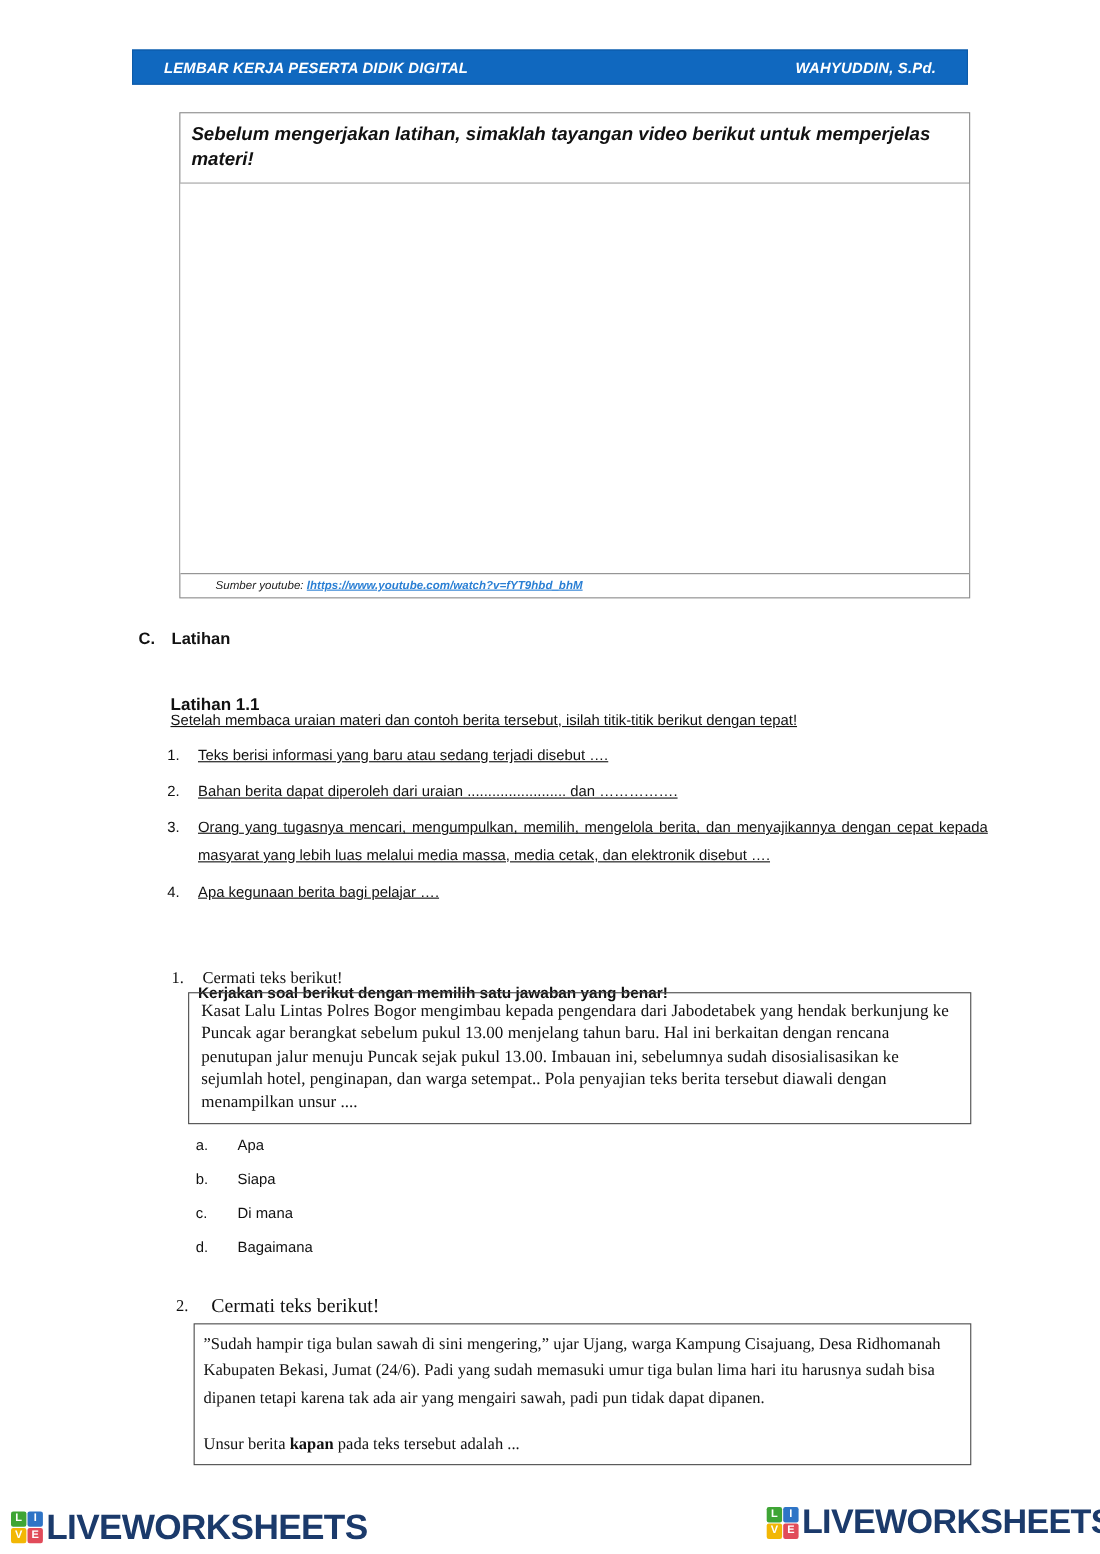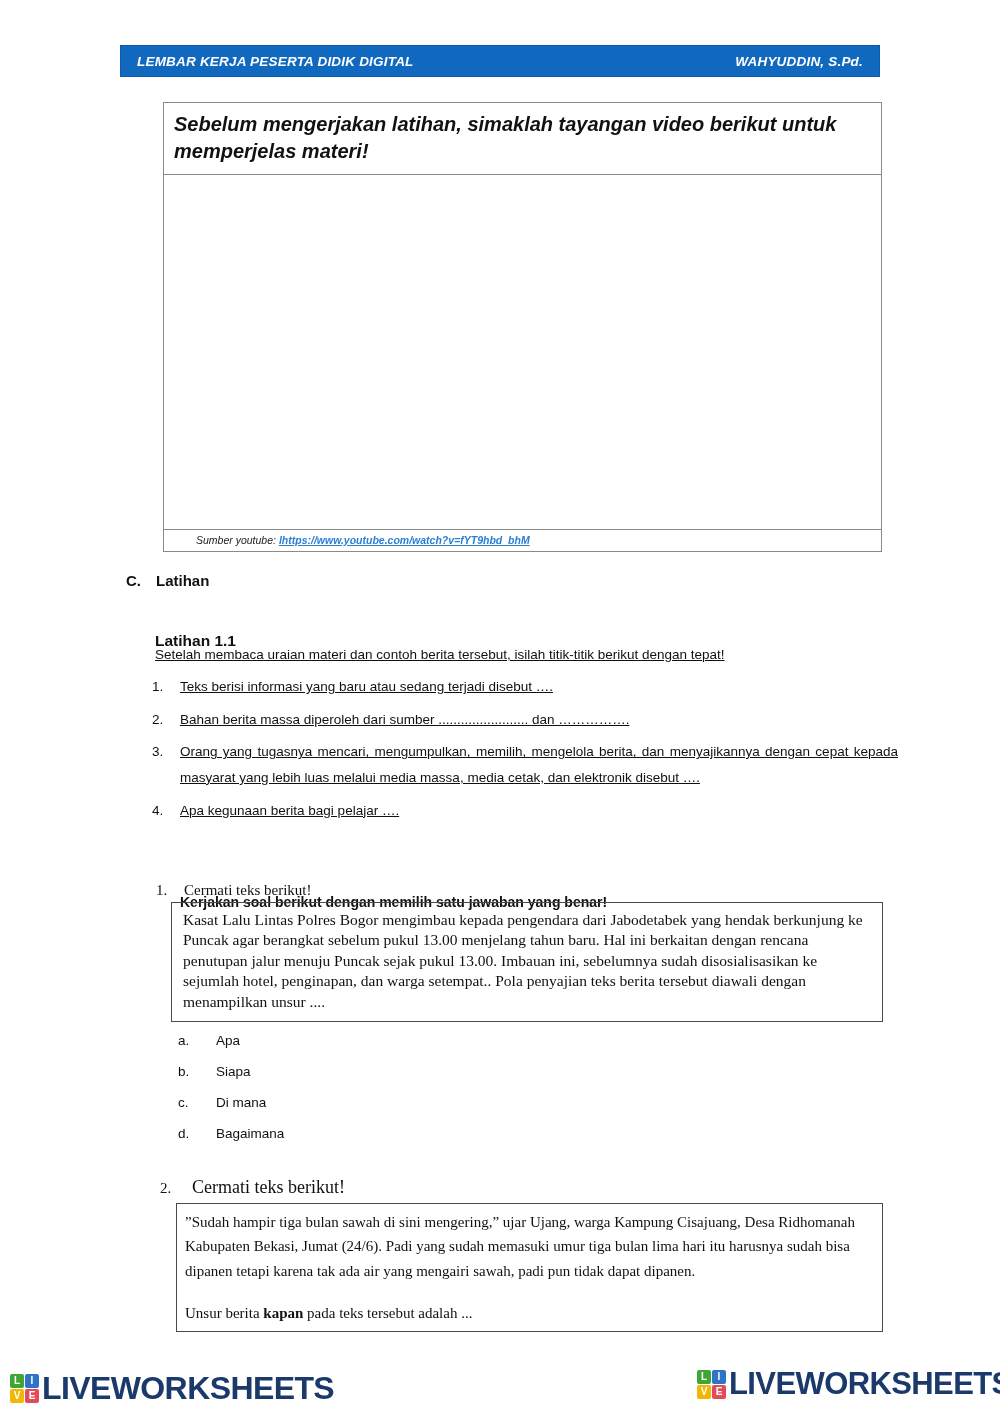--- a/index.html
+++ b/index.html
@@ -23,21 +23,21 @@
   }
   .header-banner {
     position: absolute;
     left: 0; top: 0;
     width: 760px; height: 32px;
     background: #1068bf;
     border: 1px solid #0d5ba8;
     display: flex;
     align-items: center;
     justify-content: space-between;
-    padding: 0 16px;
+    padding: 0 28px;
   }
   .header-shadow {
     position: absolute;
     left: 2px; top: 3px;
     width: 760px; height: 32px;
     background: #b38f00;
     z-index: -1;
   }
   .header-title, .header-author {
     color: #ffffff;
@@ -58,21 +58,21 @@
     border: 1px solid #8a8a8a;
     background: #ffffff;
   }
   .video-caption-row {
     border-bottom: 1px solid #8a8a8a;
     padding: 8px 10px 9px 10px;
   }
   .video-caption {
     font-weight: bold;
     font-style: italic;
-    font-size: 20px;
+    font-size: 17px;
     line-height: 1.35;
     color: #111;
     font-stretch: condensed;
   }
   .video-frame {
     height: 355px;
     background: #ffffff;
     border-bottom: 1px solid #8a8a8a;
   }
   .video-source-row {
@@ -267,21 +267,21 @@
 <div class="lat-title">Latihan 1.1</div>
 <div class="lat-sub">Setelah membaca uraian materi dan contoh berita tersebut, isilah titik-titik berikut dengan tepat!</div>
 
 <div class="fill-list">
   <div class="fill-item">
     <span class="num">1.</span>
     <span class="txt">Teks berisi informasi yang baru atau sedang terjadi disebut ….</span>
   </div>
   <div class="fill-item">
     <span class="num">2.</span>
-    <span class="txt just">Bahan berita massa diperoleh dari sumber ........................ dan …………….</span>
+    <span class="txt just">Bahan berita dapat diperoleh dari uraian ........................ dan …………….</span>
   </div>
   <div class="fill-item">
     <span class="num">3.</span>
     <span class="txt just">Orang yang tugasnya mencari, mengumpulkan, memilih, mengelola berita, dan menyajikannya dengan cepat kepada masyarat yang lebih luas melalui media massa, media cetak, dan elektronik disebut ….</span>
   </div>
   <div class="fill-item">
     <span class="num">4.</span>
     <span class="txt">Apa kegunaan berita bagi pelajar ….</span>
   </div>
 </div>

